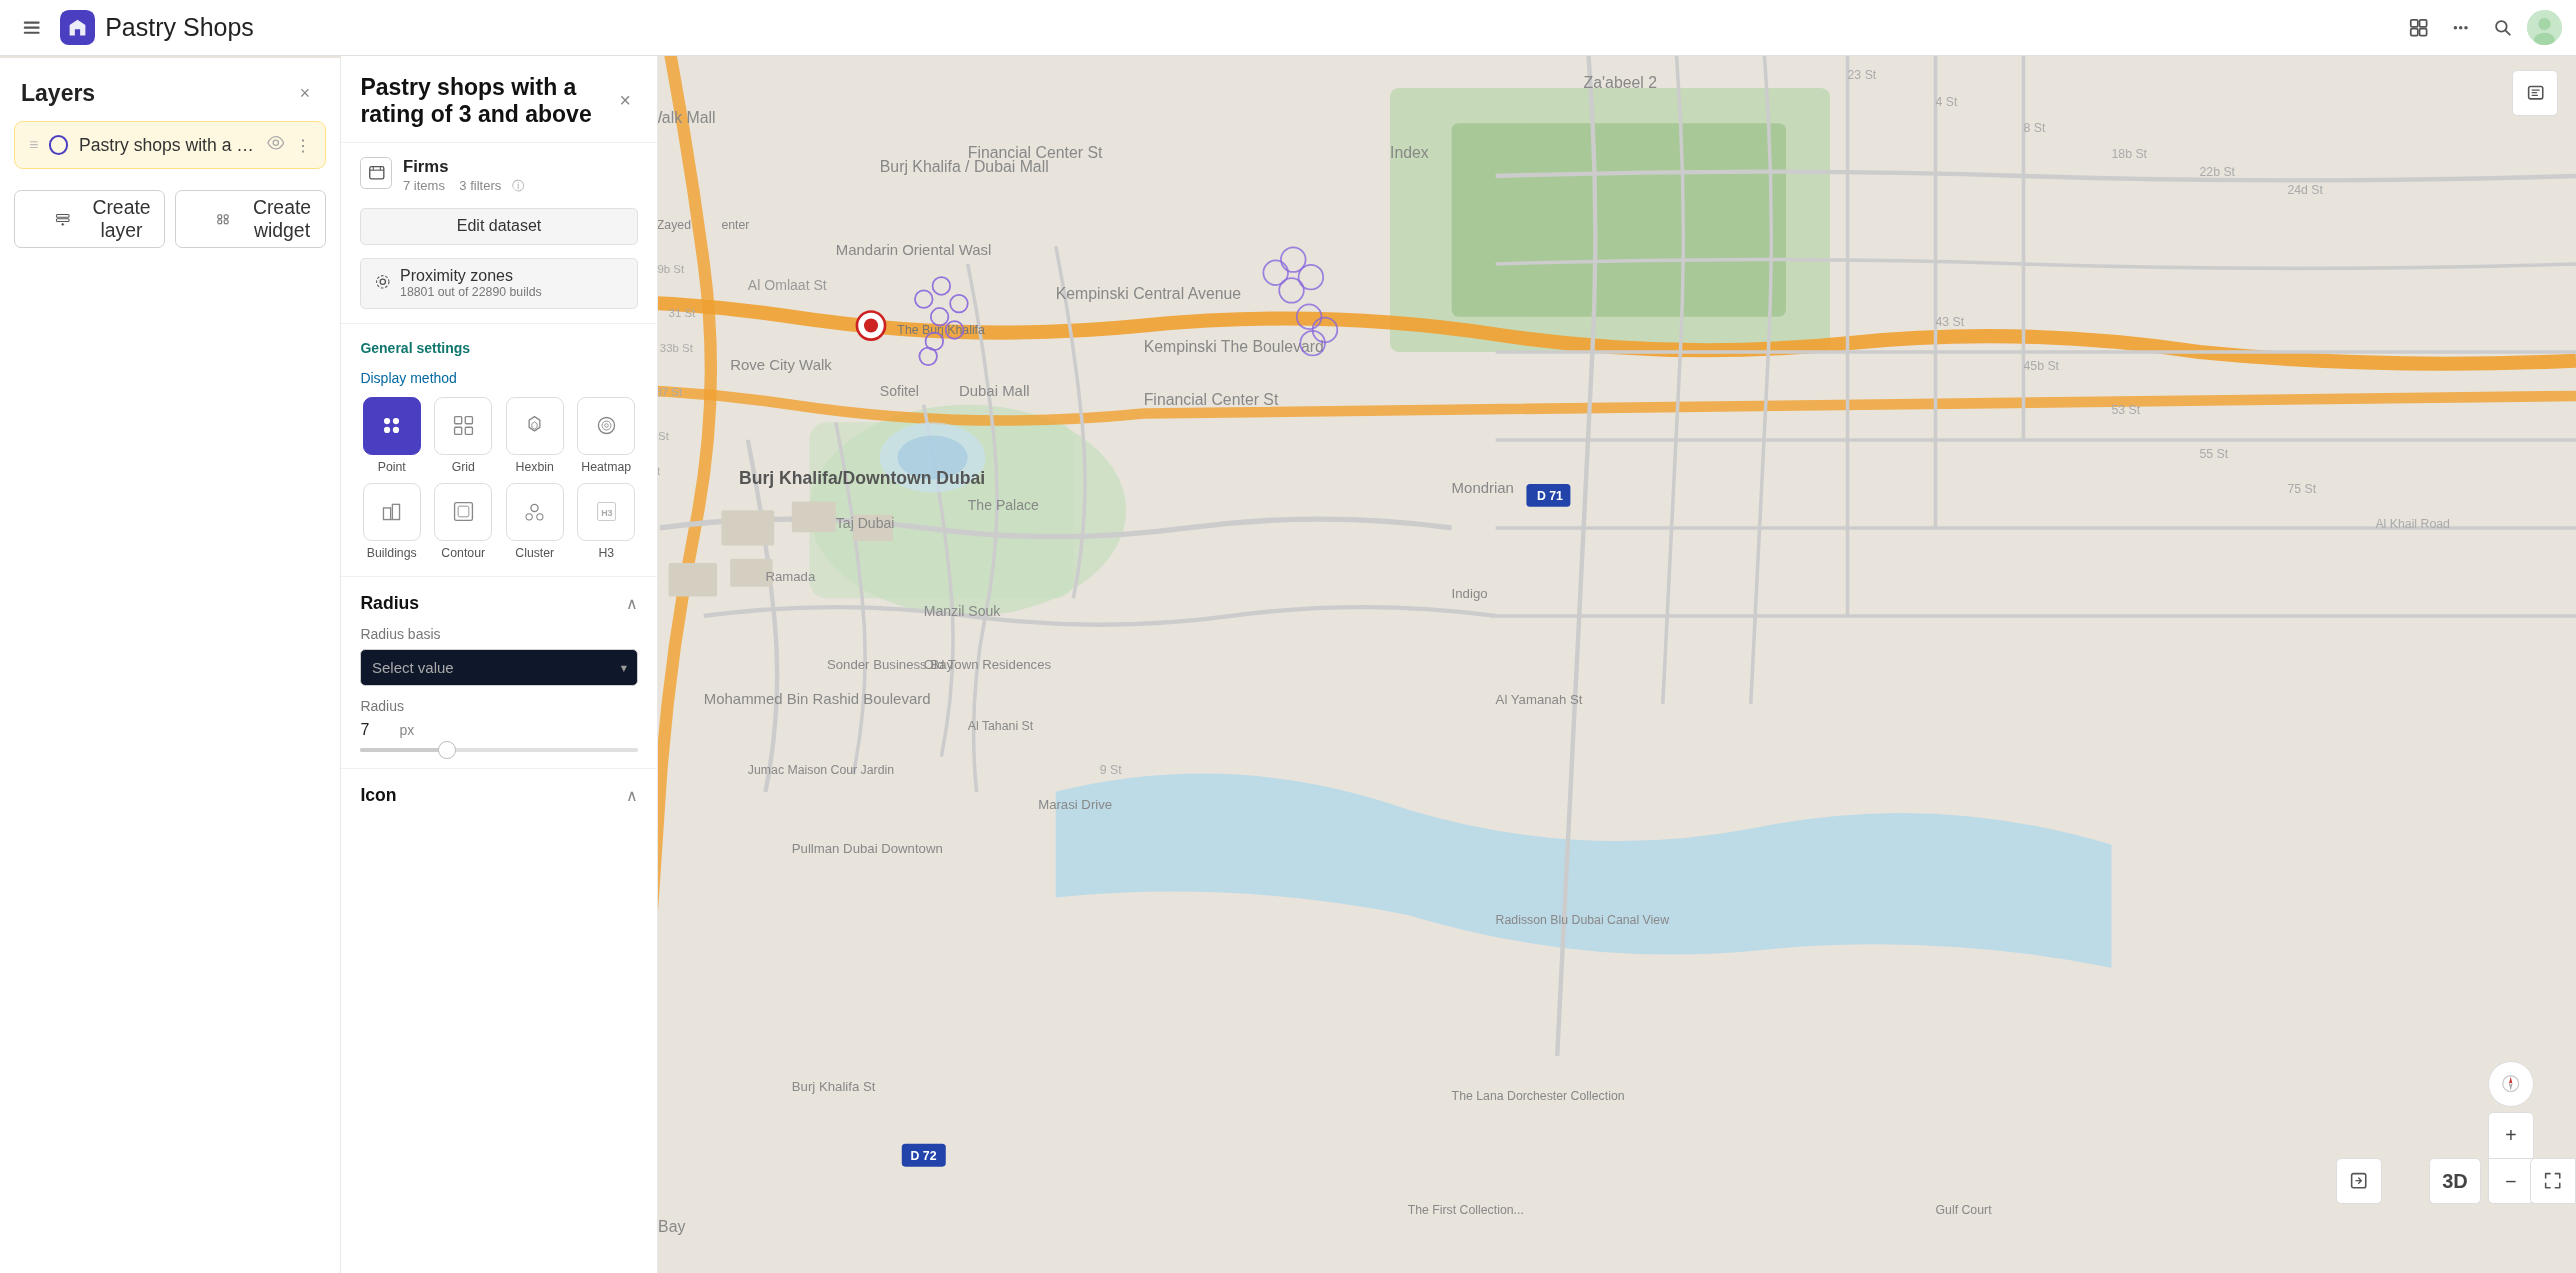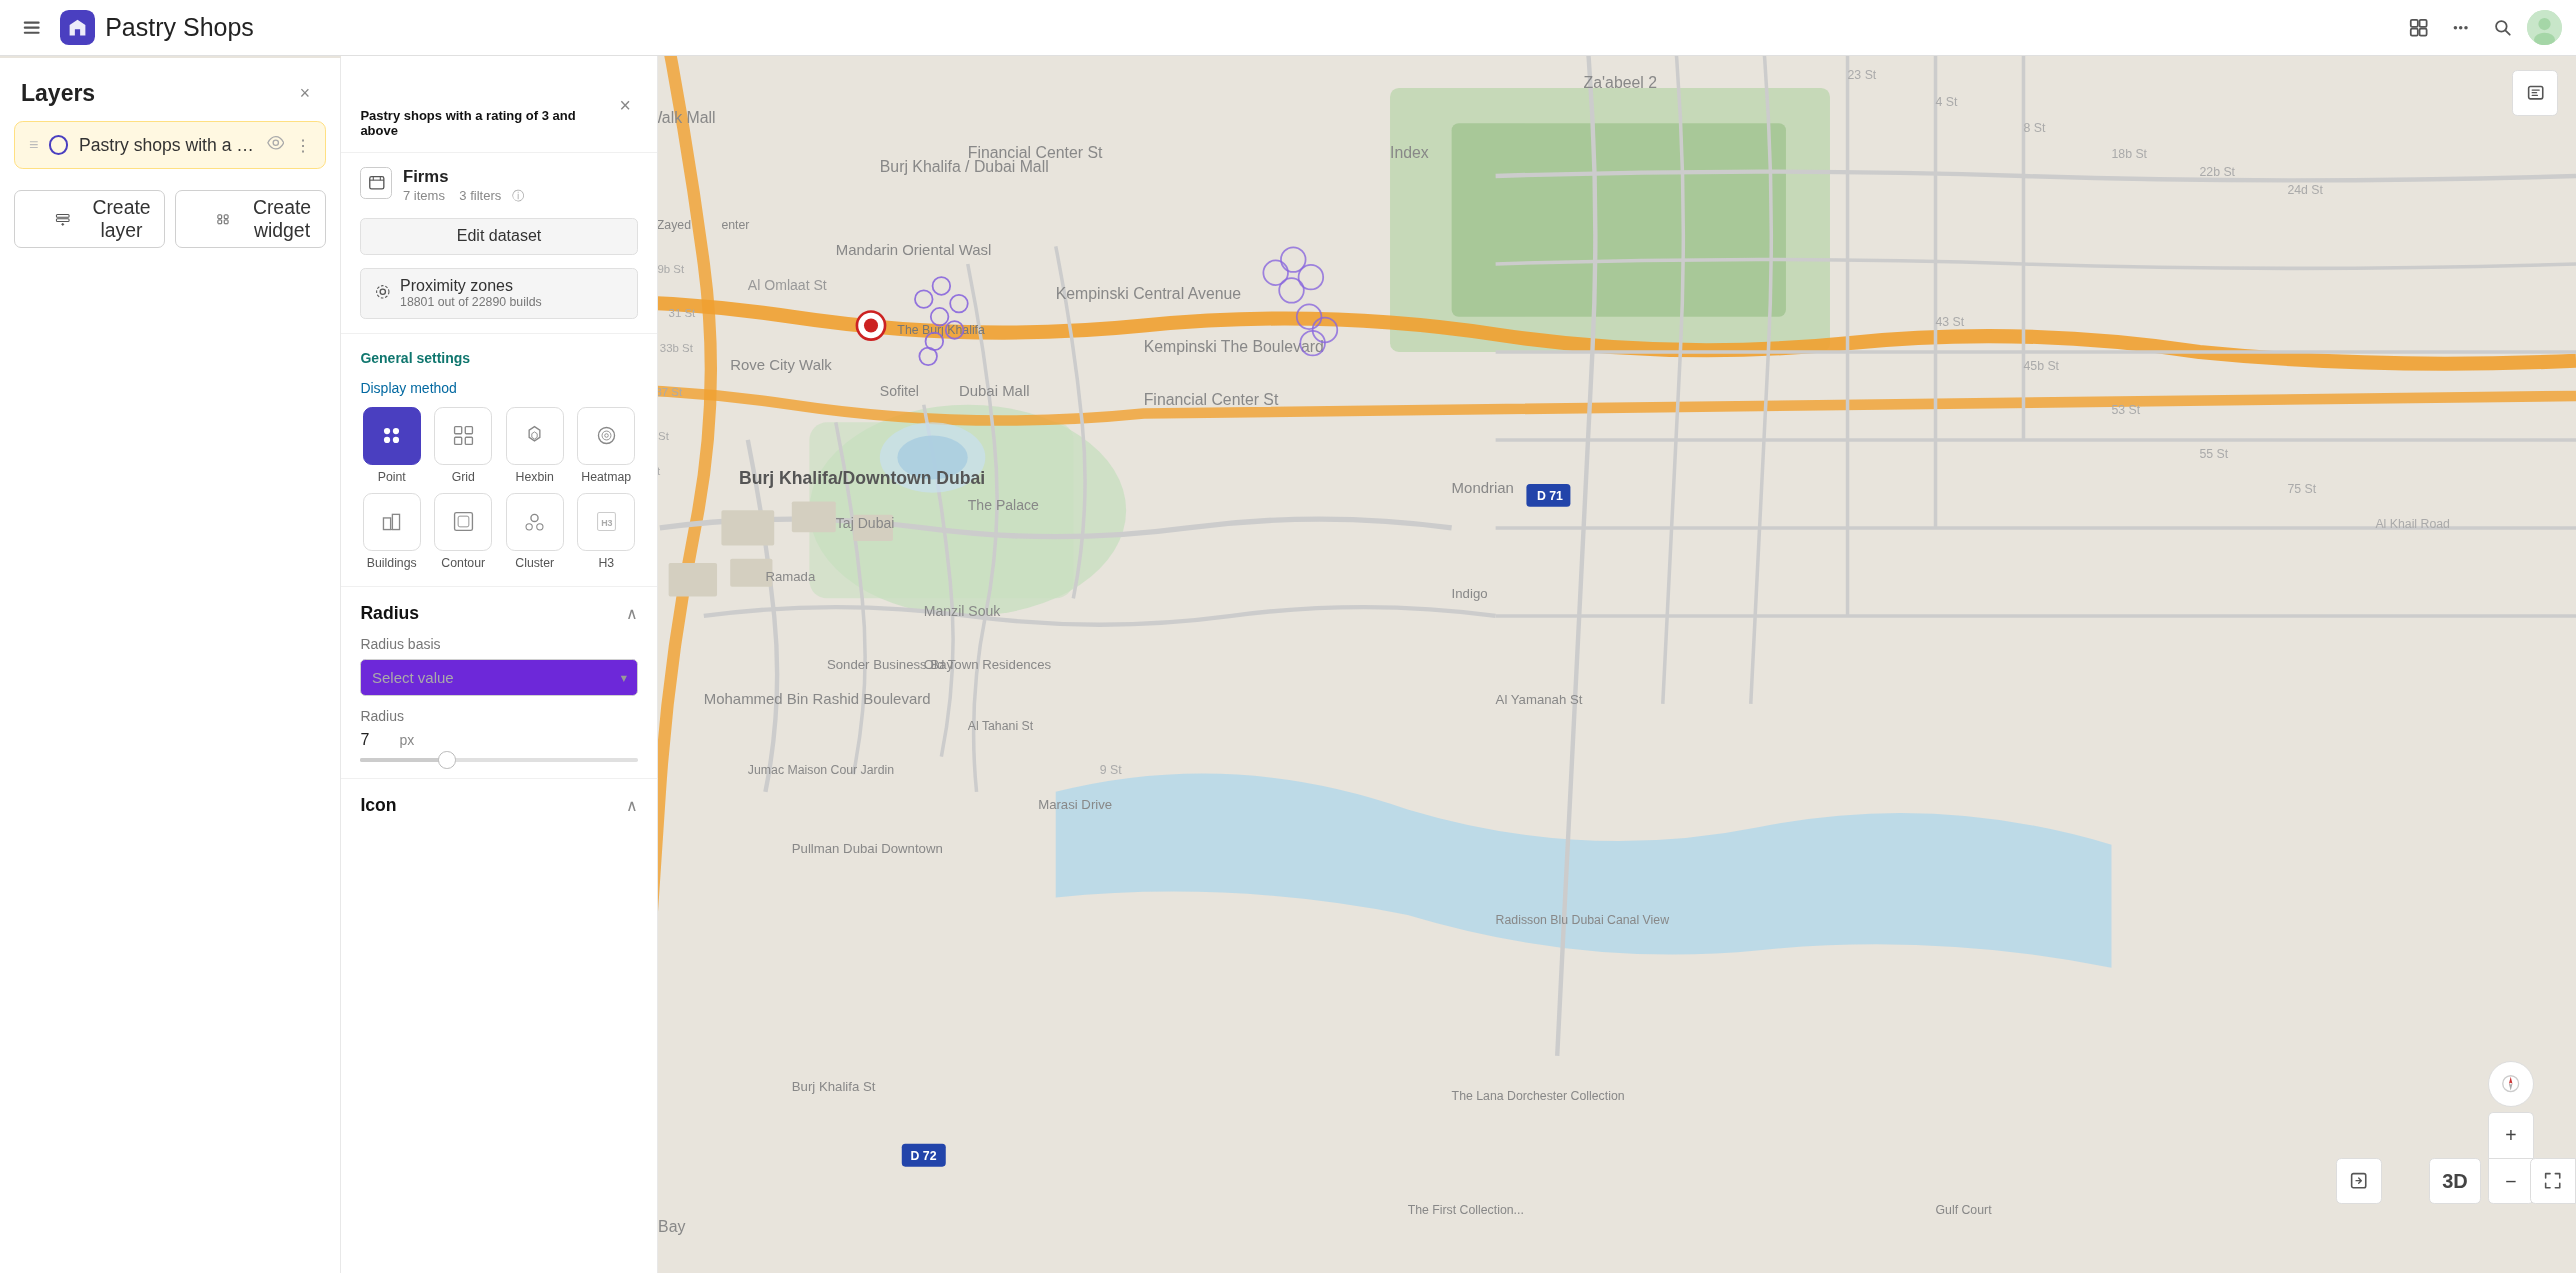--- a/index.html
+++ b/index.html
@@ -131,22 +131,22 @@
       z-index: 80;
       overflow-y: auto;
       display: flex; flex-direction: column;
     }
     .detail-header {
       display: flex; align-items: center; justify-content: space-between;
       padding: 17.6px 19.4px 14px;
       border-bottom: 0.9px solid #f0f0f0;
     }
     .detail-title {
-      font-size: 13px; font-weight: 600; color: #111;
-      flex: 1; margin-right: 7px; margin-top: 34px;
+      font-size: 23px; font-weight: 600; color: #111;
+      flex: 1; margin-right: 7px;
     }
     .detail-close {
       width: 25px; height: 25px;
       display: flex; align-items: center; justify-content: center;
       cursor: pointer; color: #888; font-size: 19.4px;
     }
 
     .detail-section {
       padding: 14px 19.4px;
       border-bottom: 0.9px solid #f0f0f0;
@@ -249,21 +249,21 @@
     }
     .select-wrapper::after {
       content: '▾';
       position: absolute; right: 10.6px; top: 50%; transform: translateY(-50%);
       color: #999; font-size: 12.3px; pointer-events: none;
     }
     .select-wrapper select {
       width: 100%; padding: 8.8px 10.6px;
       border: 0.9px solid #d0d0d0; border-radius: 5.3px;
       font-size: 15px; color: #aaa;
-      background: #6d28d9; appearance: none; cursor: pointer;
+      background: #0f172a; appearance: none; cursor: pointer;
     }
 
     .radius-value-label {
       font-size: 14px; color: #777; margin: 12.3px 0 7px;
     }
     .radius-input-row {
       display: flex; align-items: center; gap: 7px;
       margin-bottom: 8.8px;
     }
     .radius-number {

